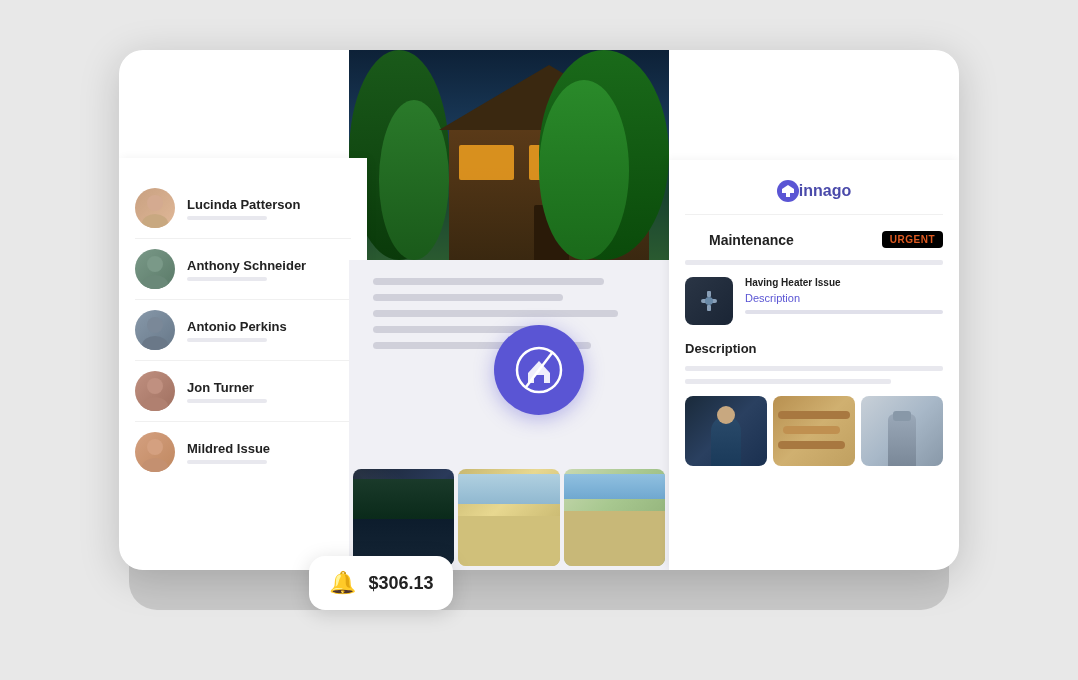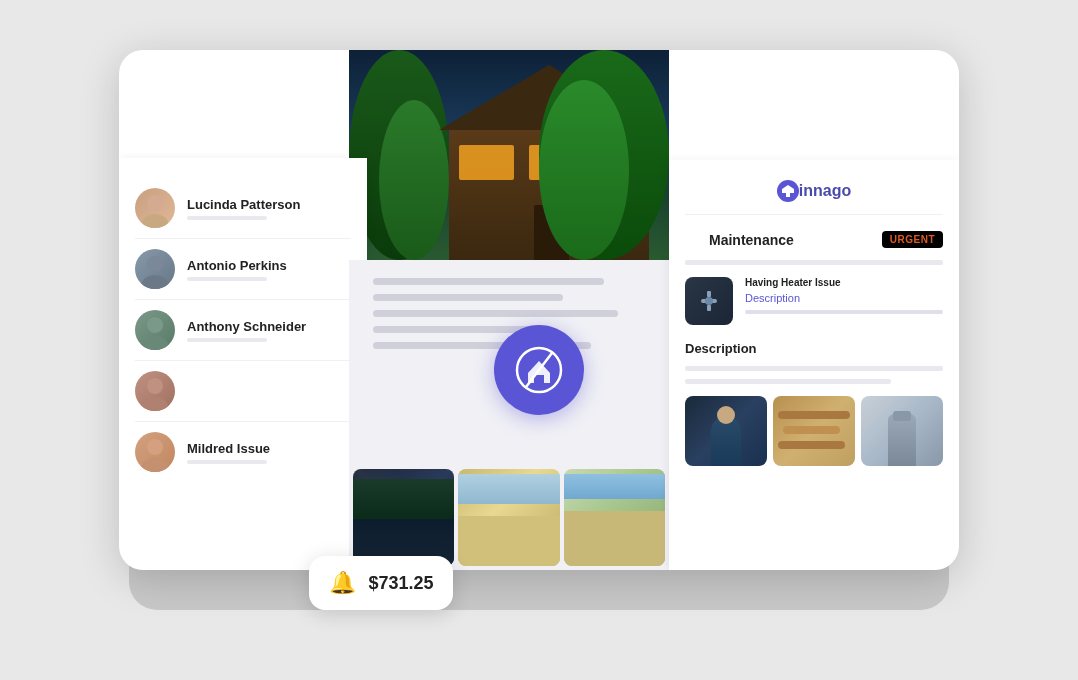--- a/index.html
+++ b/index.html
@@ -421,52 +421,56 @@
                 <ellipse cx="20" cy="35" rx="13" ry="9" fill="#c8a880"></ellipse>
               </svg>
           </div>
           <div class="contact-info">
             <div class="contact-name">Lucinda Patterson</div>
             <div class="contact-bar"></div>
           </div>
         </div>
 
         <div class="contact-item">
+          <div class="avatar avatar-anthony">
+            <svg width="40" height="40" viewBox="0 0 40 40">
+                <circle cx="20" cy="15" r="8" fill="#7a9988"></circle>
+                <ellipse cx="20" cy="35" rx="13" ry="9" fill="#6a8878"></ellipse>
+              </svg>
+          </div>
+          <div class="contact-info">
+            <div class="contact-name">Anthony Schneider</div>
+            <div class="contact-bar"></div>
+          </div>
+        </div>
+
+        <div class="contact-item">
           <div class="avatar avatar-antonio">
             <svg width="40" height="40" viewBox="0 0 40 40">
                 <circle cx="20" cy="15" r="8" fill="#7a8898"></circle>
                 <ellipse cx="20" cy="35" rx="13" ry="9" fill="#6a7888"></ellipse>
               </svg>
           </div>
           <div class="contact-info">
             <div class="contact-name">Antonio Perkins</div>
-            <div class="contact-bar"></div>
-          </div>
-        </div>
-
-        <div class="contact-item">
-          <div class="avatar avatar-anthony">
-            <svg width="40" height="40" viewBox="0 0 40 40">
-                <circle cx="20" cy="15" r="8" fill="#7a9988"></circle>
-                <ellipse cx="20" cy="35" rx="13" ry="9" fill="#6a8878"></ellipse>
-              </svg>
-          </div>
-          <div class="contact-info">
-            <div class="contact-name">Anthony Schneider</div>
             <div class="contact-bar"></div>
           </div>
         </div>
 
         <div class="contact-item">
           <div class="avatar avatar-jon">
             <svg width="40" height="40" viewBox="0 0 40 40">
                 <circle cx="20" cy="15" r="8" fill="#c09080"></circle>
                 <ellipse cx="20" cy="35" rx="13" ry="9" fill="#b08070"></ellipse>
               </svg>
           </div>
+          <div class="contact-info">
+            <div class="contact-name">Jon Turner</div>
+            <div class="contact-bar"></div>
+          </div>
         </div>
 
         <div class="contact-item">
           <div class="avatar avatar-mildred">
             <svg width="40" height="40" viewBox="0 0 40 40">
                 <circle cx="20" cy="15" r="8" fill="#d4a080"></circle>
                 <ellipse cx="20" cy="35" rx="13" ry="9" fill="#c49070"></ellipse>
               </svg>
           </div>
           <div class="contact-info">
@@ -576,16 +580,16 @@
 
       <path d="M14 28 L25 16 L36 28 L36 38 L14 38 Z" fill="white" opacity="0.9"></path>
       <rect x="20" y="30" width="10" height="8" fill="#5a55d4"></rect>
 
       <line x1="38" y1="8" x2="12" y2="42" stroke="white" stroke-width="2.5"></line>
     </svg>
   </div>
 
   <div class="notification-card">
     <span class="bell-icon">🔔</span>
-    <span class="notification-amount">$731.25</span>
+    <span class="notification-amount">$306.13</span>
   </div>
 
 </div>
 
 </body></html>

